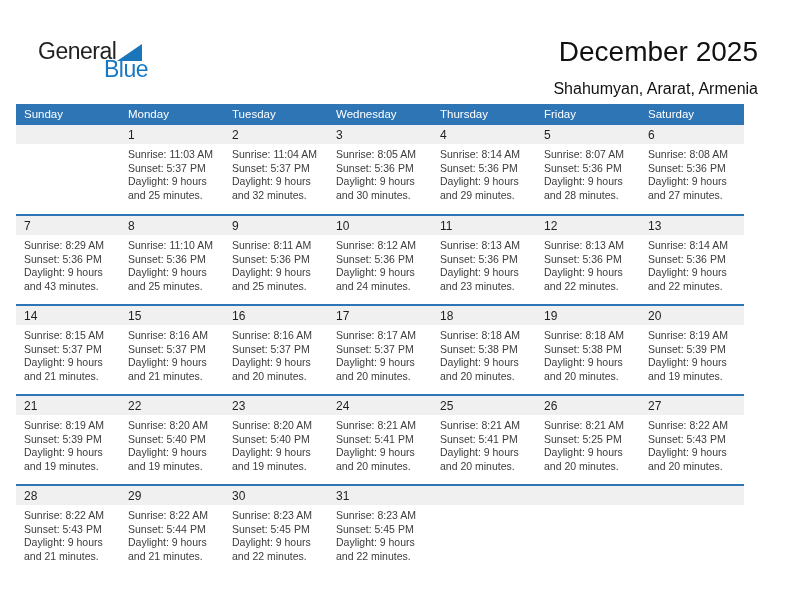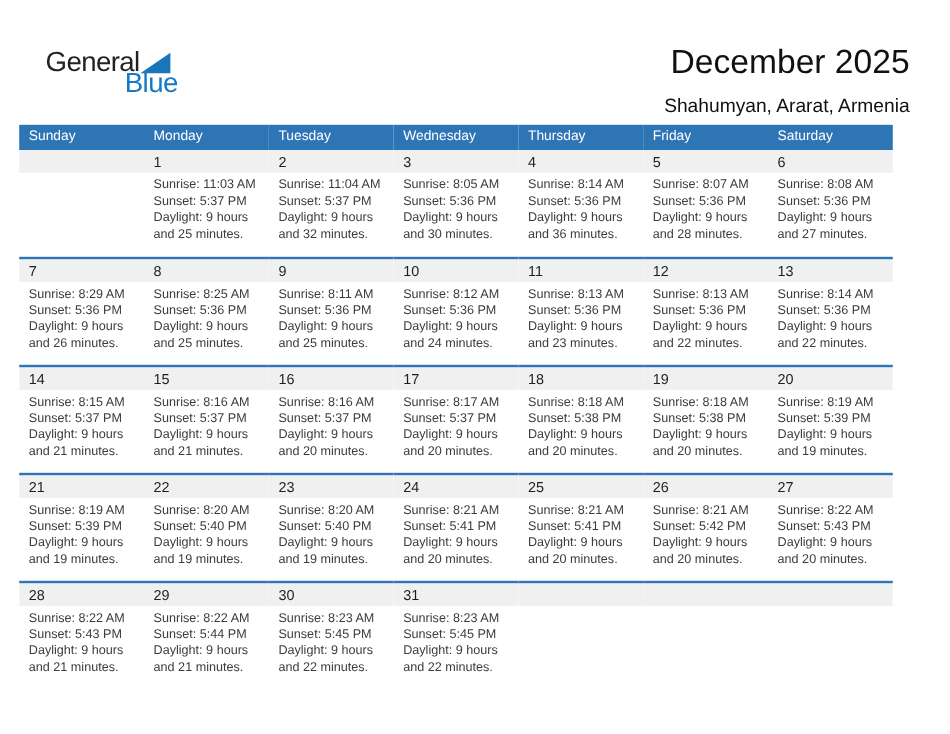--- a/index.html
+++ b/index.html
@@ -120,21 +120,21 @@
               <div>Daylight: 9 hours</div>
               <div>and 30 minutes.</div>
             </div>
           </td>
           <td>
             <div class="daynum">4</div>
             <div class="info">
               <div>Sunrise: 8:14 AM</div>
               <div>Sunset: 5:36 PM</div>
               <div>Daylight: 9 hours</div>
-              <div>and 36 minutes.</div>
+              <div>and 29 minutes.</div>
             </div>
           </td>
           <td>
             <div class="daynum">5</div>
             <div class="info">
               <div>Sunrise: 8:07 AM</div>
               <div>Sunset: 5:36 PM</div>
               <div>Daylight: 9 hours</div>
               <div>and 28 minutes.</div>
             </div>
@@ -149,27 +149,27 @@
             </div>
           </td>
         </tr>
         <tr class="week bordered">
           <td>
             <div class="daynum">7</div>
             <div class="info">
               <div>Sunrise: 8:29 AM</div>
               <div>Sunset: 5:36 PM</div>
               <div>Daylight: 9 hours</div>
-              <div>and 26 minutes.</div>
+              <div>and 43 minutes.</div>
             </div>
           </td>
           <td>
             <div class="daynum">8</div>
             <div class="info">
-              <div>Sunrise: 8:25 AM</div>
+              <div>Sunrise: 11:10 AM</div>
               <div>Sunset: 5:36 PM</div>
               <div>Daylight: 9 hours</div>
               <div>and 25 minutes.</div>
             </div>
           </td>
           <td>
             <div class="daynum">9</div>
             <div class="info">
               <div>Sunrise: 8:11 AM</div>
               <div>Sunset: 5:36 PM</div>
@@ -322,21 +322,21 @@
               <div>Sunrise: 8:21 AM</div>
               <div>Sunset: 5:41 PM</div>
               <div>Daylight: 9 hours</div>
               <div>and 20 minutes.</div>
             </div>
           </td>
           <td>
             <div class="daynum">26</div>
             <div class="info">
               <div>Sunrise: 8:21 AM</div>
-              <div>Sunset: 5:42 PM</div>
+              <div>Sunset: 5:25 PM</div>
               <div>Daylight: 9 hours</div>
               <div>and 20 minutes.</div>
             </div>
           </td>
           <td>
             <div class="daynum">27</div>
             <div class="info">
               <div>Sunrise: 8:22 AM</div>
               <div>Sunset: 5:43 PM</div>
               <div>Daylight: 9 hours</div>

